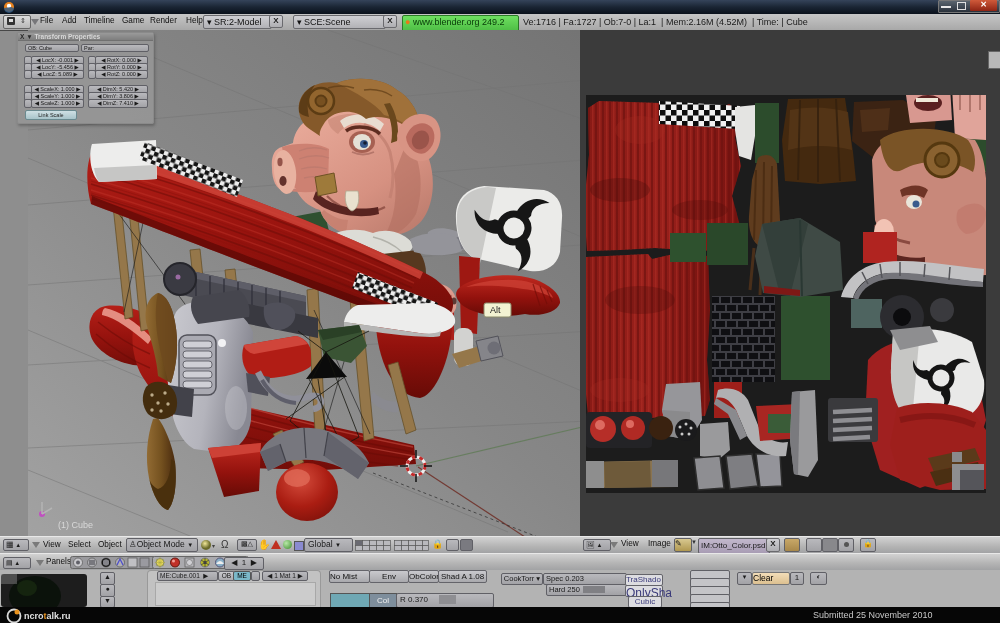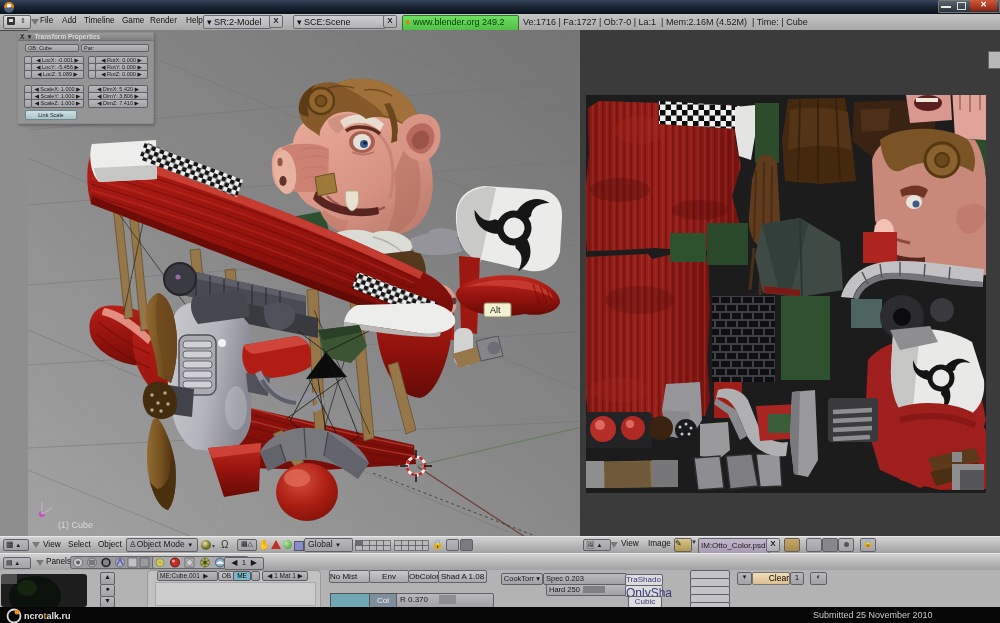--- a/index.html
+++ b/index.html
@@ -742,21 +742,21 @@
   <div class="abs hbtn" style="left:625px;top:15px;width:36px;height:10px;font-size:12px;text-align:center;background:#dcdce0;color:#3a3a7a">OnlySha</div>
   <div class="abs hbtn" style="left:628px;top:26px;width:32px;height:10px;font-size:8px;text-align:center;background:#dcdce0;color:#3a3a7a">Cubic</div>
 
   <div class="abs fld" style="left:690px;top:0px;width:38px;height:8px;background:#c4c4c8"></div>
   <div class="abs fld" style="left:690px;top:8px;width:38px;height:8px;background:#c4c4c8"></div>
   <div class="abs fld" style="left:690px;top:16px;width:38px;height:8px;background:#c4c4c8"></div>
   <div class="abs fld" style="left:690px;top:24px;width:38px;height:8px;background:#c4c4c8"></div>
   <div class="abs fld" style="left:690px;top:32px;width:38px;height:5px;background:#c4c4c8"></div>
 
   <div class="abs fld" style="left:737px;top:2px;width:13px;height:11px;text-align:center;font-size:7px">▾</div>
-  <div class="abs" style="left:752px;top:2px;width:36px;height:11px;background:linear-gradient(#f2ddb8,#dcc090);border:1px solid #777;border-radius:2px;font-size:8.5px;text-align:right">Clear</div>
+  <div class="abs" style="left:752px;top:2px;width:36px;height:11px;background:linear-gradient(#f2ddb8,#dcc090);border:1px solid #777;border-radius:2px;font-size:8.5px;text-align:left">Clear</div>
   <div class="abs fld" style="left:790px;top:2px;width:12px;height:11px;text-align:center;font-size:8px">1</div>
   <div class="abs fld" style="left:810px;top:2px;width:15px;height:11px;text-align:center;font-size:7px">◐</div>
 </div>
 <div class="abs" id="blackbar">
   <svg class="abs" style="left:4px;top:0px" width="130" height="16" viewBox="0 0 130 16">
     <circle cx="10" cy="9" r="6.5" fill="none" stroke="#d8d8d8" stroke-width="1.8"></circle>
     <circle cx="13" cy="5" r="2.5" fill="#e8921e"></circle>
     <text x="20" y="12" font-size="9" font-weight="bold" fill="#e0e0e0" font-family="Liberation Sans">ncro<tspan fill="#e8921e">t</tspan>alk.ru</text>
   </svg>
   <div class="abs" style="left:813px;top:3px">Submitted 25 November 2010</div>

